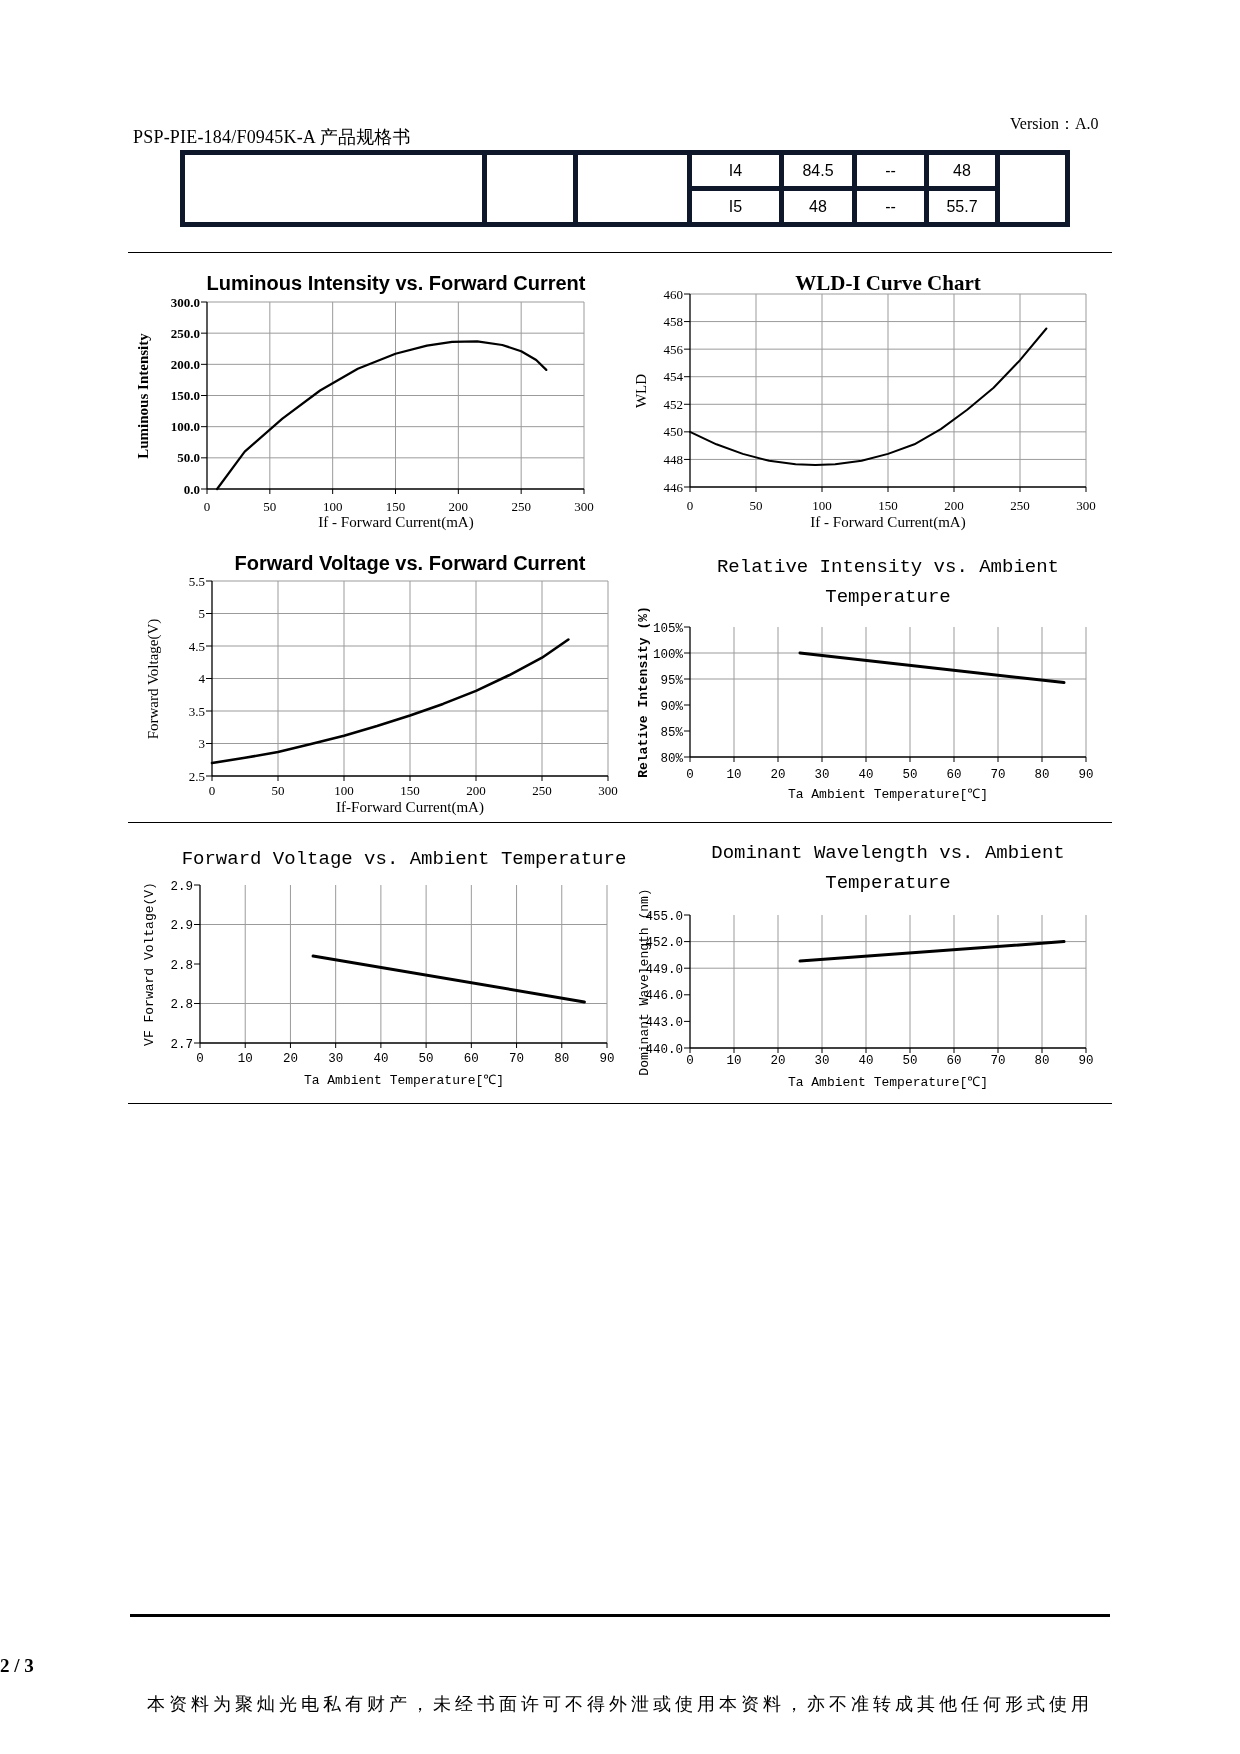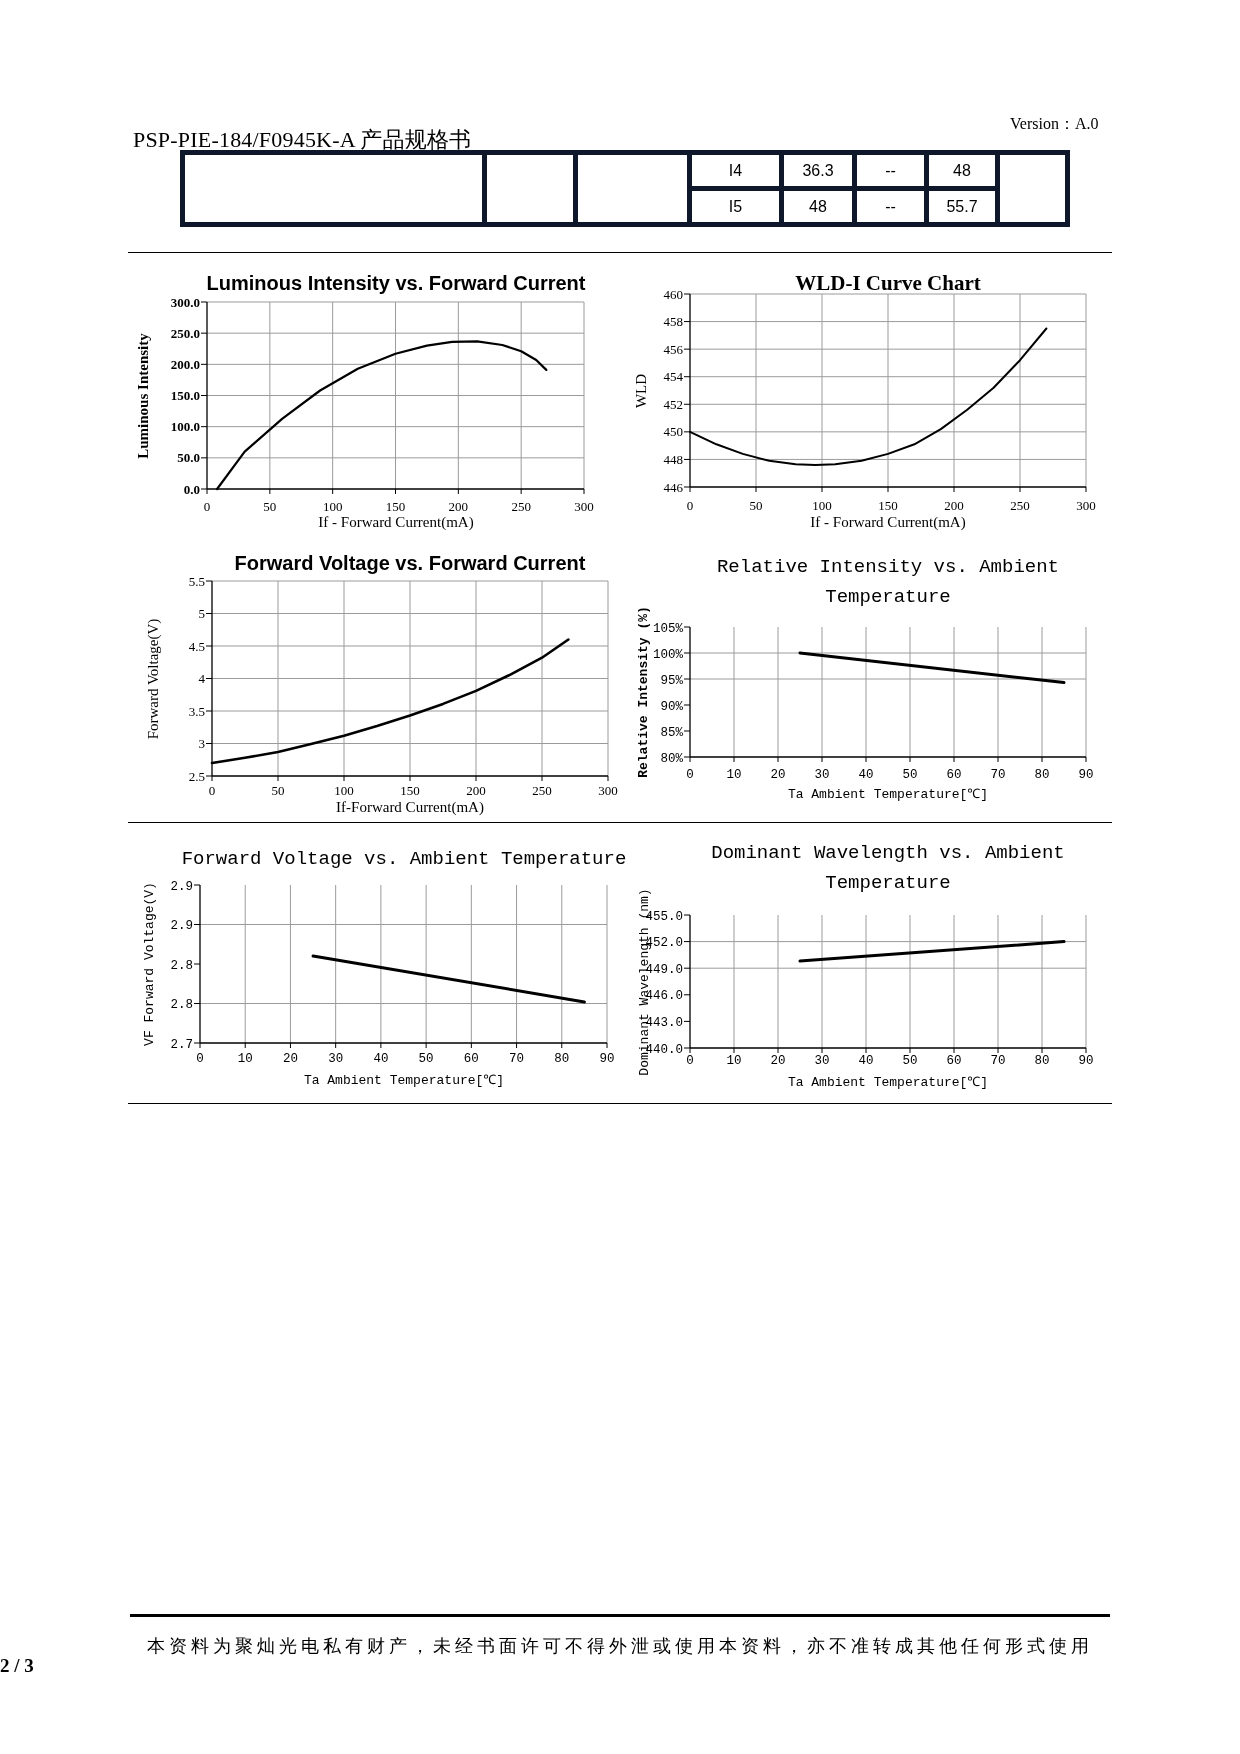--- a/index.html
+++ b/index.html
@@ -1,19 +1,19 @@
 <!DOCTYPE html>
 <html><head>
 <meta charset="utf-8">
 <style>
   html,body{margin:0;padding:0}
   body{width:1240px;height:1754px;position:relative;background:#fff;color:#000;
        font-family:"Liberation Serif",serif;overflow:hidden}
   .abs{position:absolute}
-  #hdr-left{left:133px;top:125px;font-size:22px;letter-spacing:.2px}
+  #hdr-left{left:133px;top:125px;font-size:18px;letter-spacing:.2px}
   #hdr-right{left:1010px;top:114px;font-size:16px}
   
   #spec-table{position:absolute;left:180px;top:150px;border-collapse:collapse;table-layout:fixed}
   #spec-table td{border:5px solid #0f172a;height:31px;padding:0;text-align:center;vertical-align:middle;
                  font-family:"Liberation Sans",sans-serif;font-size:16px}
   
   .rule{position:absolute;left:128px;width:984px;background:#000}
   #rule-top{top:252px;height:1px}
   #rule-mid{top:822px;height:1px}
   #rule-bot{top:1103px;height:1px}
@@ -29,21 +29,21 @@
   .tick-mono{font-family:"Liberation Mono",monospace;font-size:12.5px}
   .lab-serif{font-family:"Liberation Serif",serif;font-size:15px}
   .lab-serif-b{font-family:"Liberation Serif",serif;font-weight:bold;font-size:15px}
   .lab-mono{font-family:"Liberation Mono",monospace;font-size:13px}
   .lab-mono-b{font-family:"Liberation Mono",monospace;font-weight:bold;font-size:13px}
   .grid{stroke:#9b9b9b;stroke-width:1}
   .axis{stroke:#000;stroke-width:1.3}
   .tickmark{stroke:#000;stroke-width:1}
   .dataline{fill:none;stroke:#000;stroke-linecap:round;stroke-linejoin:round}
   
-  #footer-notice{left:130px;top:1634px;width:980px;text-align:center;font-size:18px;letter-spacing:4px;white-space:nowrap}
+  #footer-notice{left:130px;top:1692px;width:980px;text-align:center;font-size:18px;letter-spacing:4px;white-space:nowrap}
   #footer-page{left:0;top:1655px;width:1240px;text-align:left;font-size:19px;font-weight:bold}
 </style>
 </head>
 <body>
 
 <div class="abs" id="hdr-left">PSP-PIE-184/F0945K-A 产品规格书</div>
 <div class="abs" id="hdr-right">Version：A.0</div>
 
 <table id="spec-table">
   <colgroup>
@@ -55,21 +55,21 @@
       <col style="width:72px">
     <col style="width:71px">
       <col style="width:70px">
   </colgroup>
   <tbody>
       <tr>
     <td rowspan="2"></td>
     <td rowspan="2"></td>
     <td rowspan="2"></td>
     <td>I4</td>
-    <td>36.3</td>
+    <td>84.5</td>
     <td>--</td>
     <td>48</td>
     <td rowspan="2"></td>
   </tr>
   <tr>
     <td>I5</td>
     <td>48</td>
     <td>--</td>
     <td>55.7</td>
   </tr>

